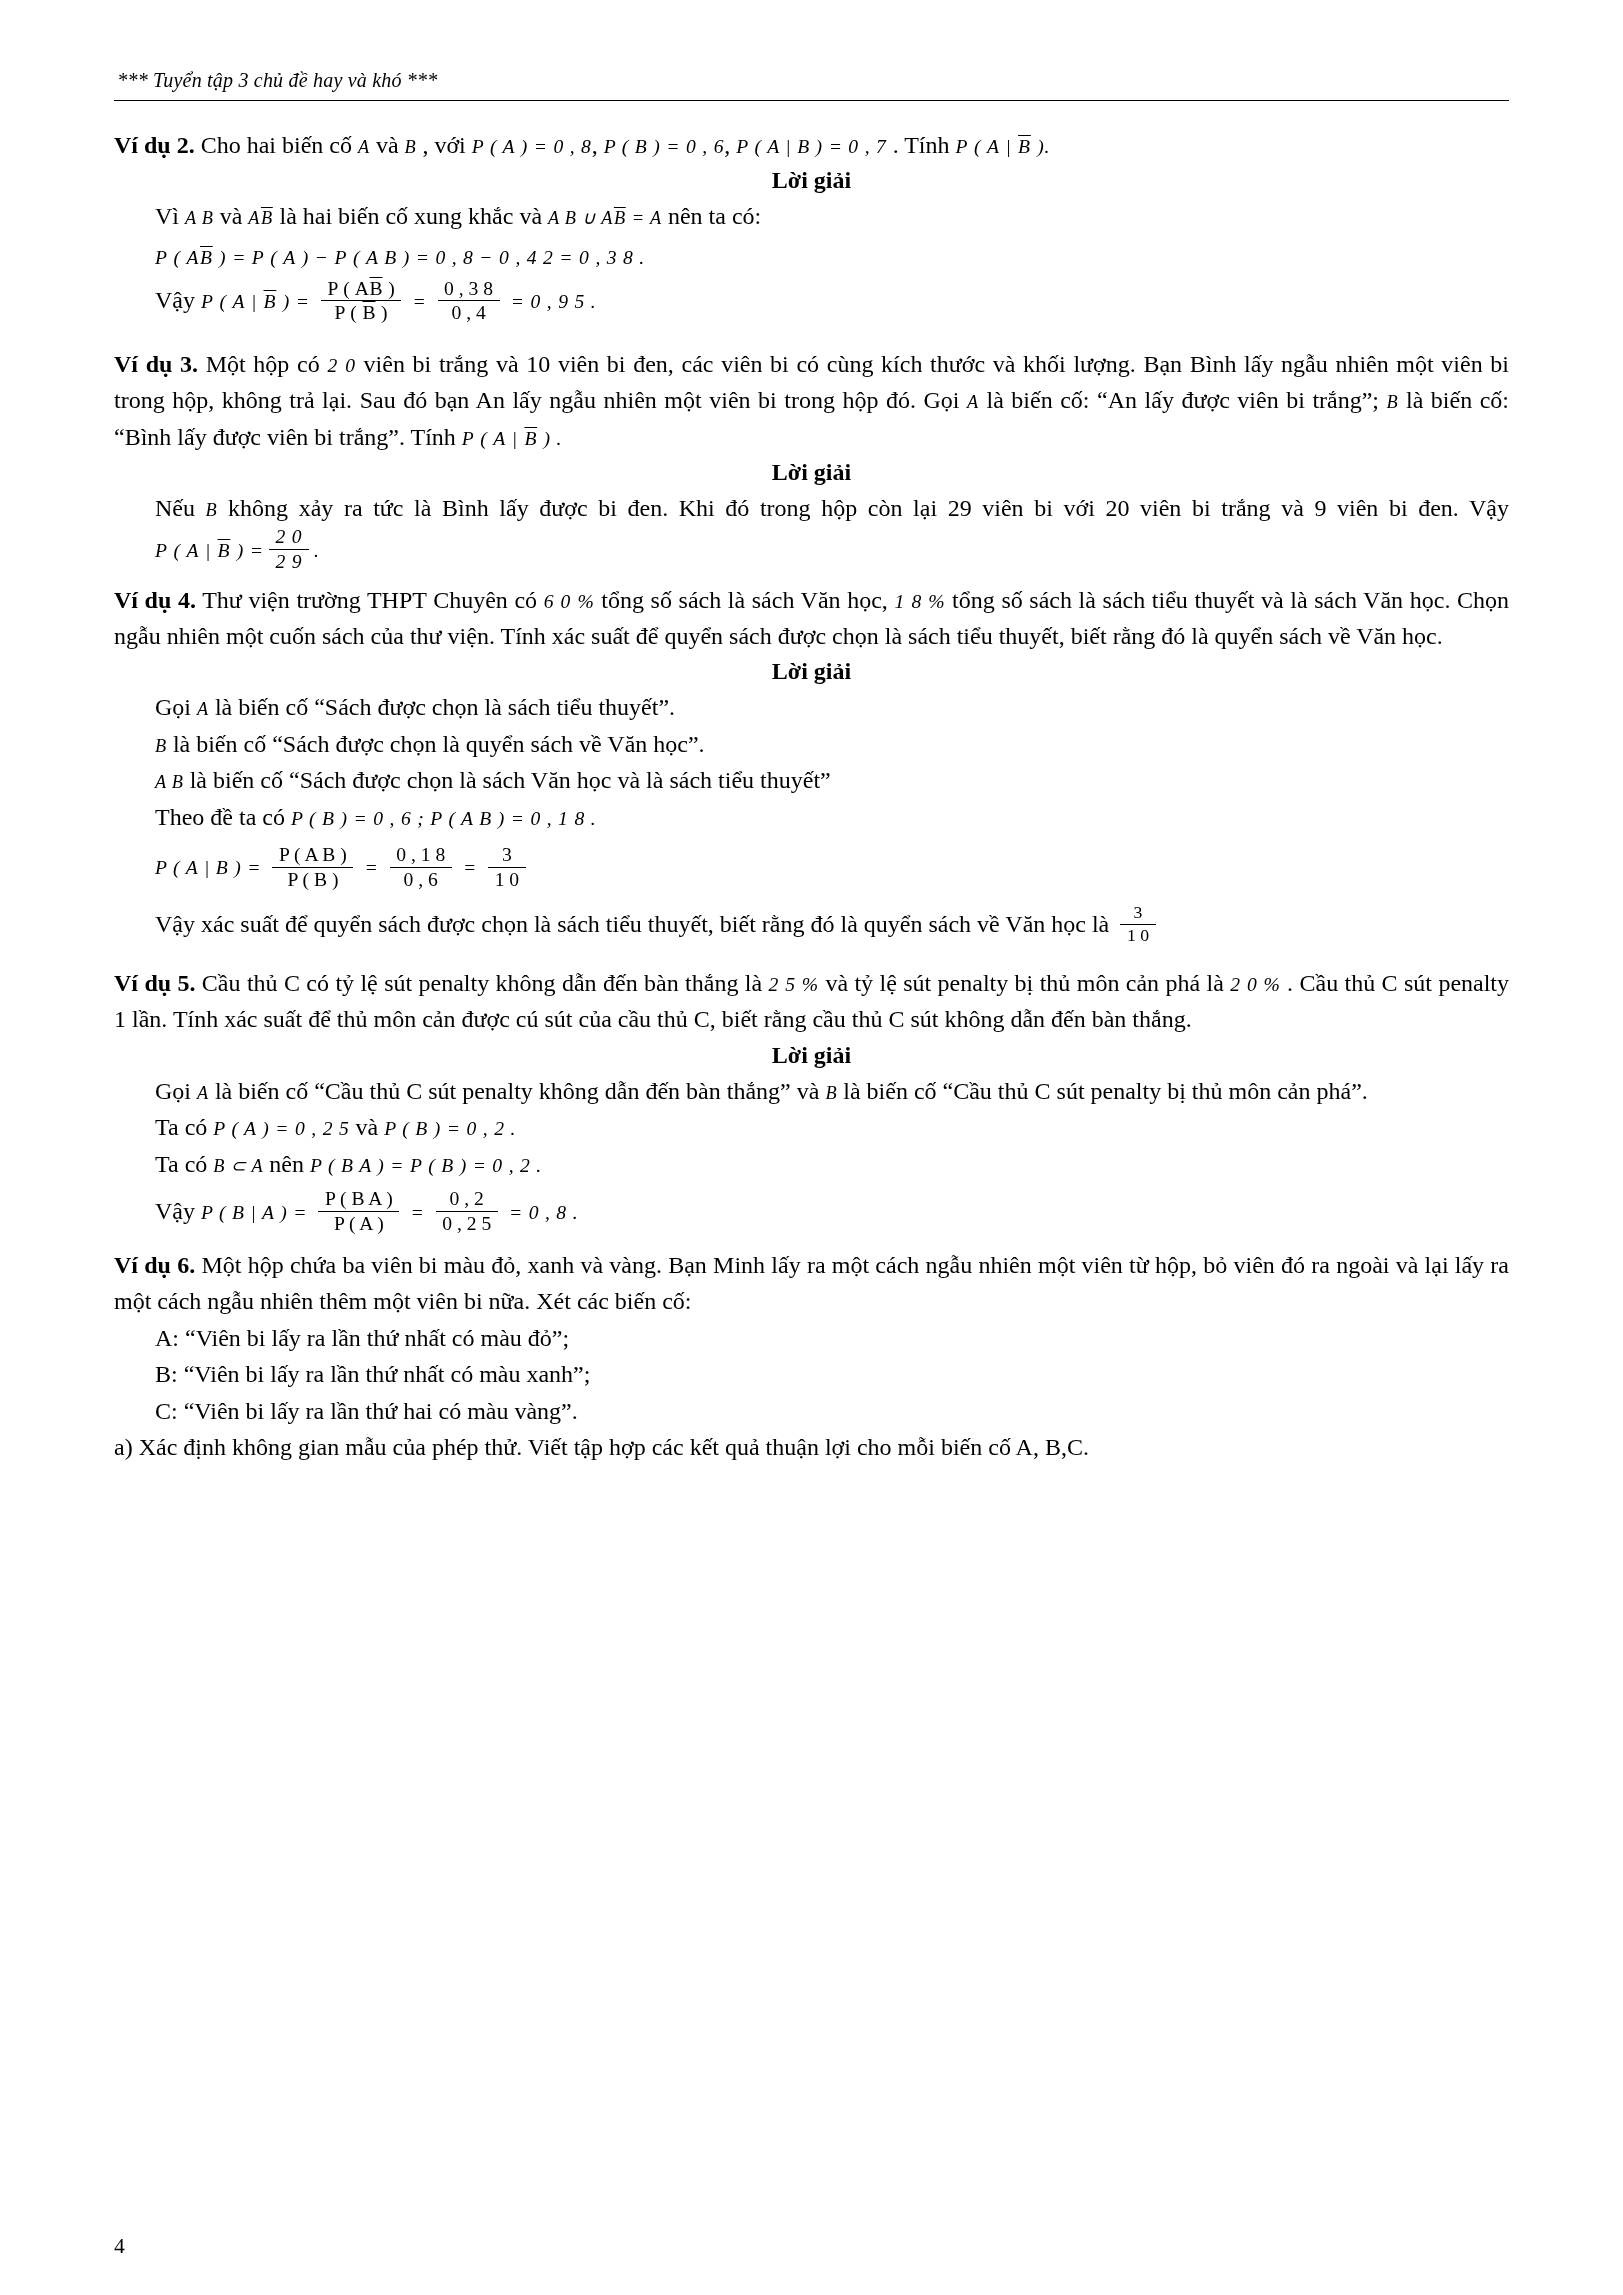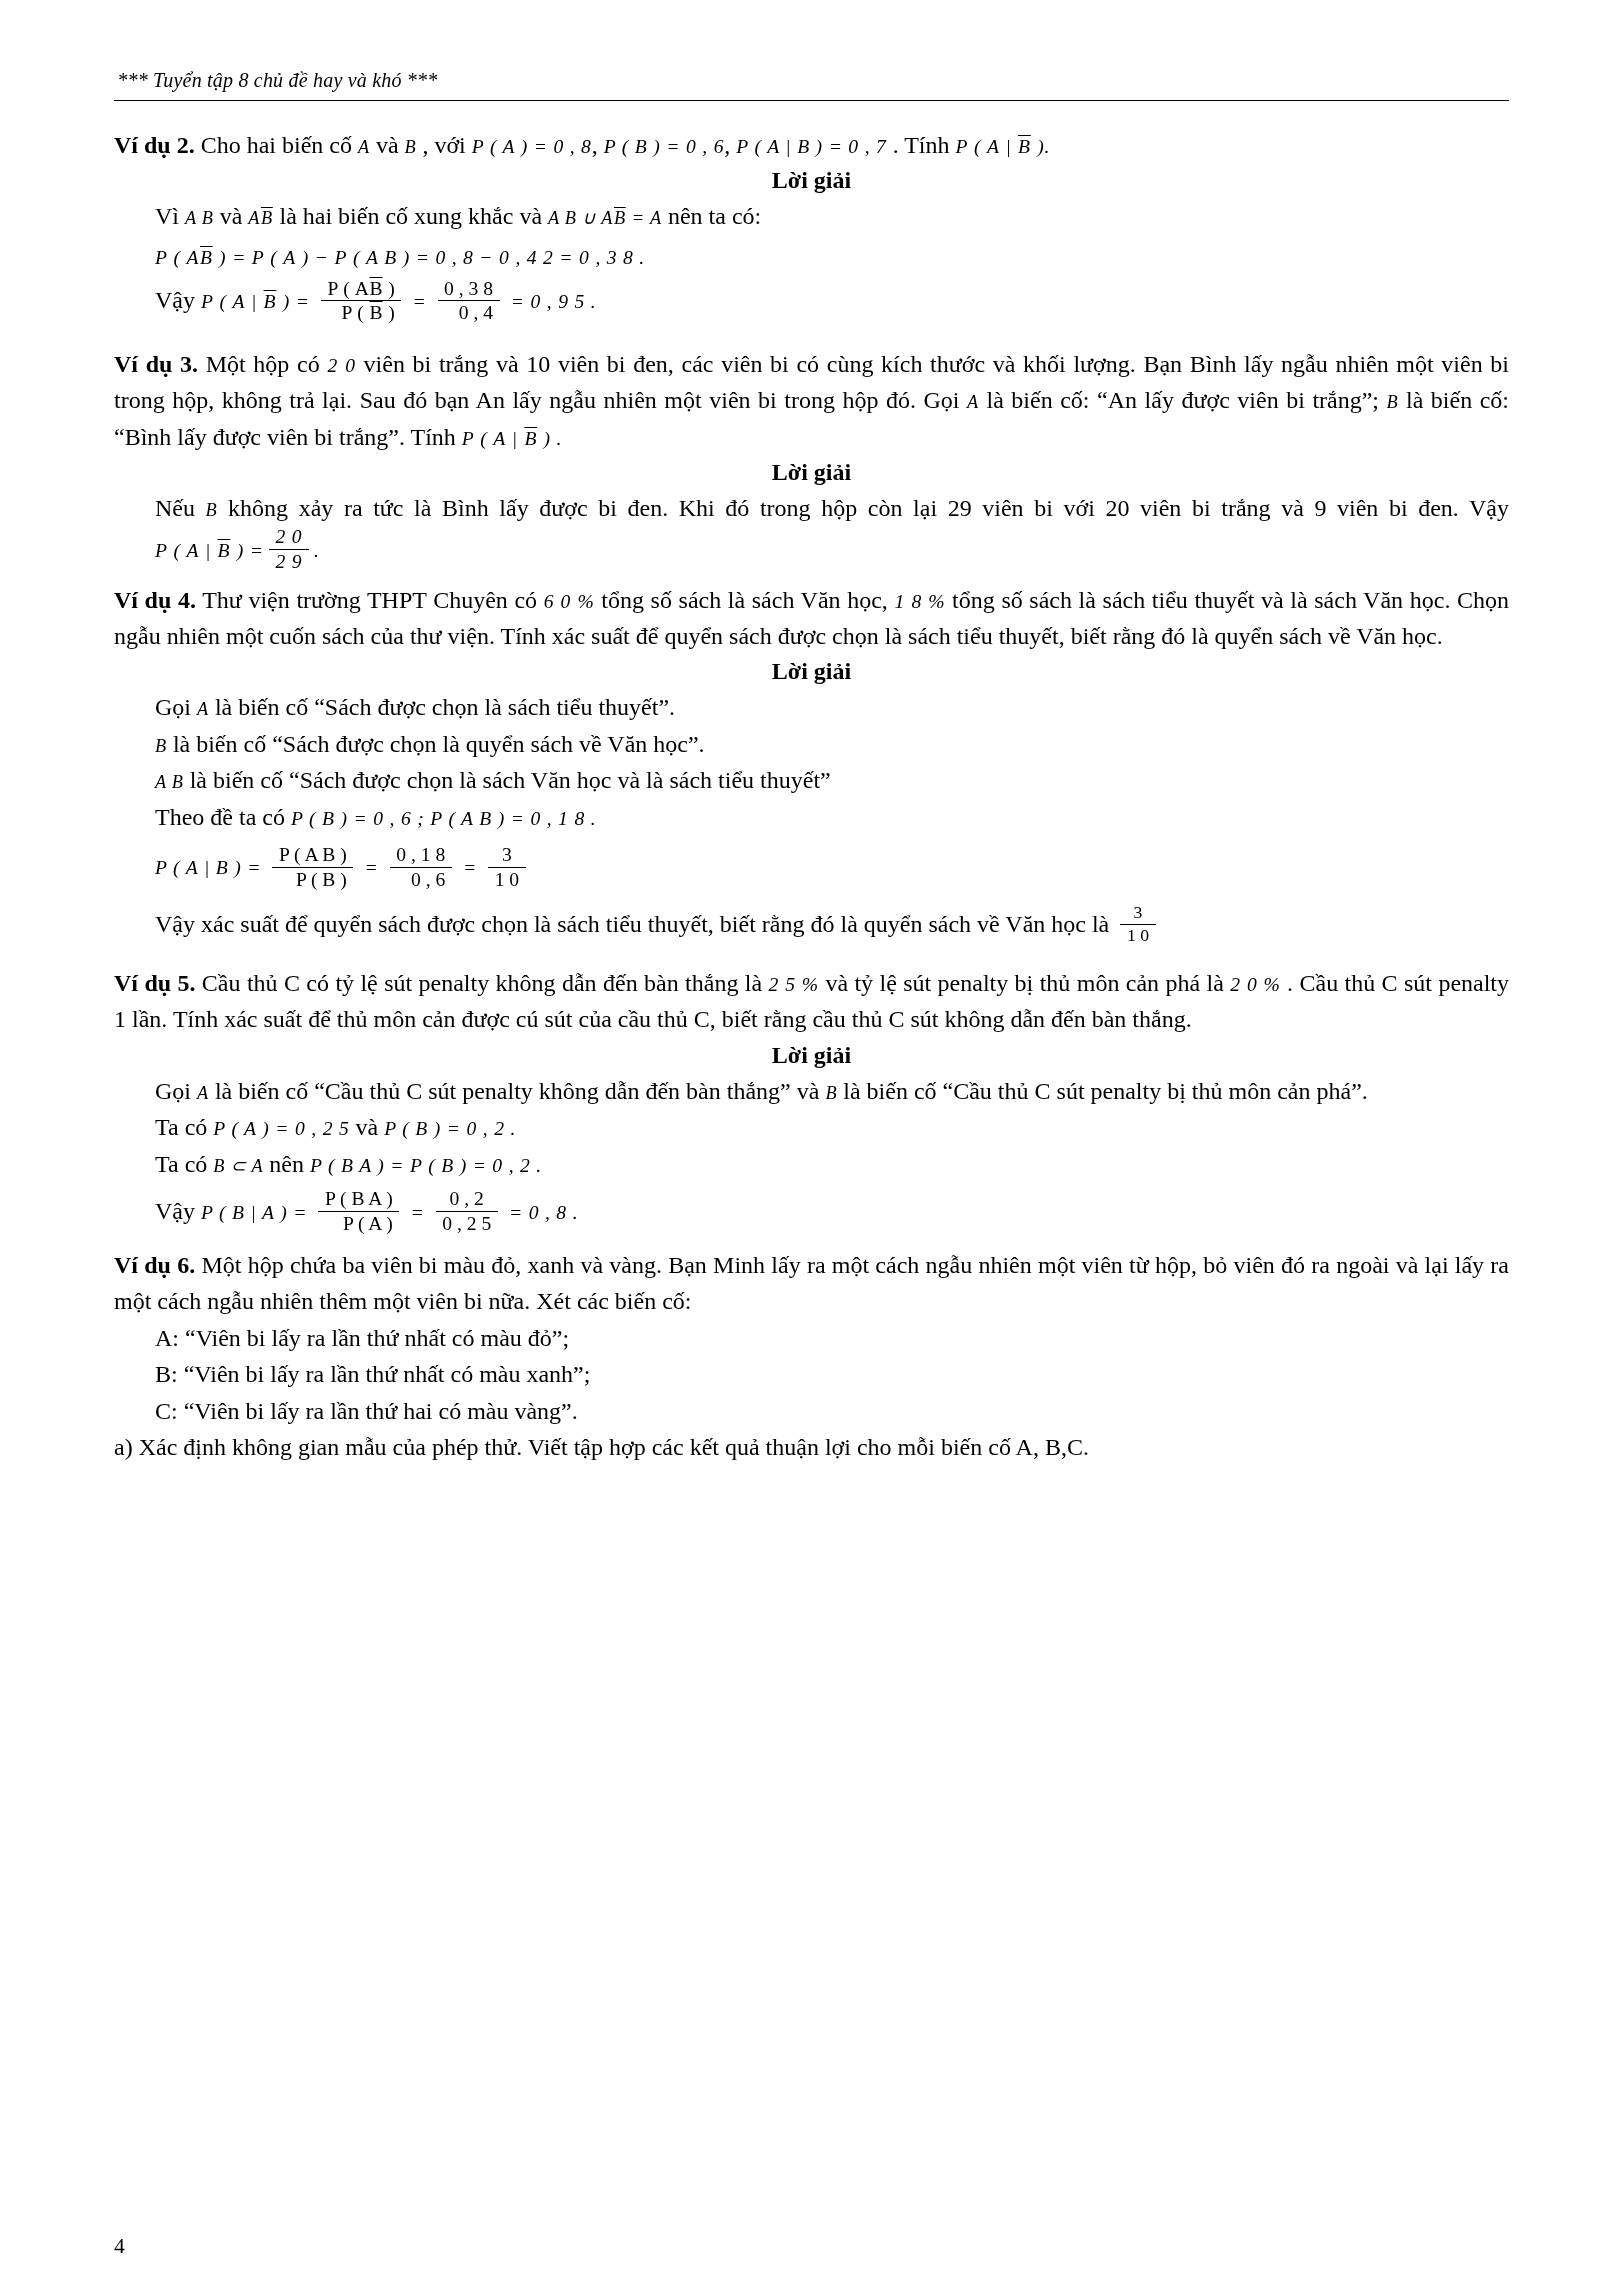--- a/index.html
+++ b/index.html
@@ -66,21 +66,21 @@
     display: inline-block;
     vertical-align: middle;
     text-align: center;
     font-size: 19.6px;
     line-height: 1.22;
     margin: 0 5.2px;
     position: relative;
     top: -1.3px;
   }
   .frac .num { display:block; padding: 0 6.5px; }
-  .frac .den { display:block; padding: 0 6.5px; border-top: 1.3px solid #000; text-align: right; }
+  .frac .den { display:block; padding: 0 6.5px; border-top: 1.3px solid #000; }
   .eqline {
     font-size: 24px;
     line-height: 1.8;
     padding-left: 41px;
   }
   .eqblock {
     padding-left: 41px;
     font-size: 24px;
     line-height: 1.9;
   }
@@ -97,21 +97,21 @@
     font-size: 21.6px;
   }
   .fracsm { font-size: 17.7px; }
   .rowmid { display: inline-flex; align-items: center; }
 </style>
 </head>
 <body>
 
 <div class="page">
 
-  <div class="header">*** Tuyển tập 8 chủ đề hay và khó ***</div>
+  <div class="header">*** Tuyển tập 3 chủ đề hay và khó ***</div>
   <div class="header-rule"></div>
 
   <div class="blk">
     <div class="para">
       <span class="bold">Ví dụ 2.</span>
       <span>Cho hai biến cố</span>
       <span class="mv">A</span>
       <span>và</span>
       <span class="mv">B</span>
       <span>, với</span>

